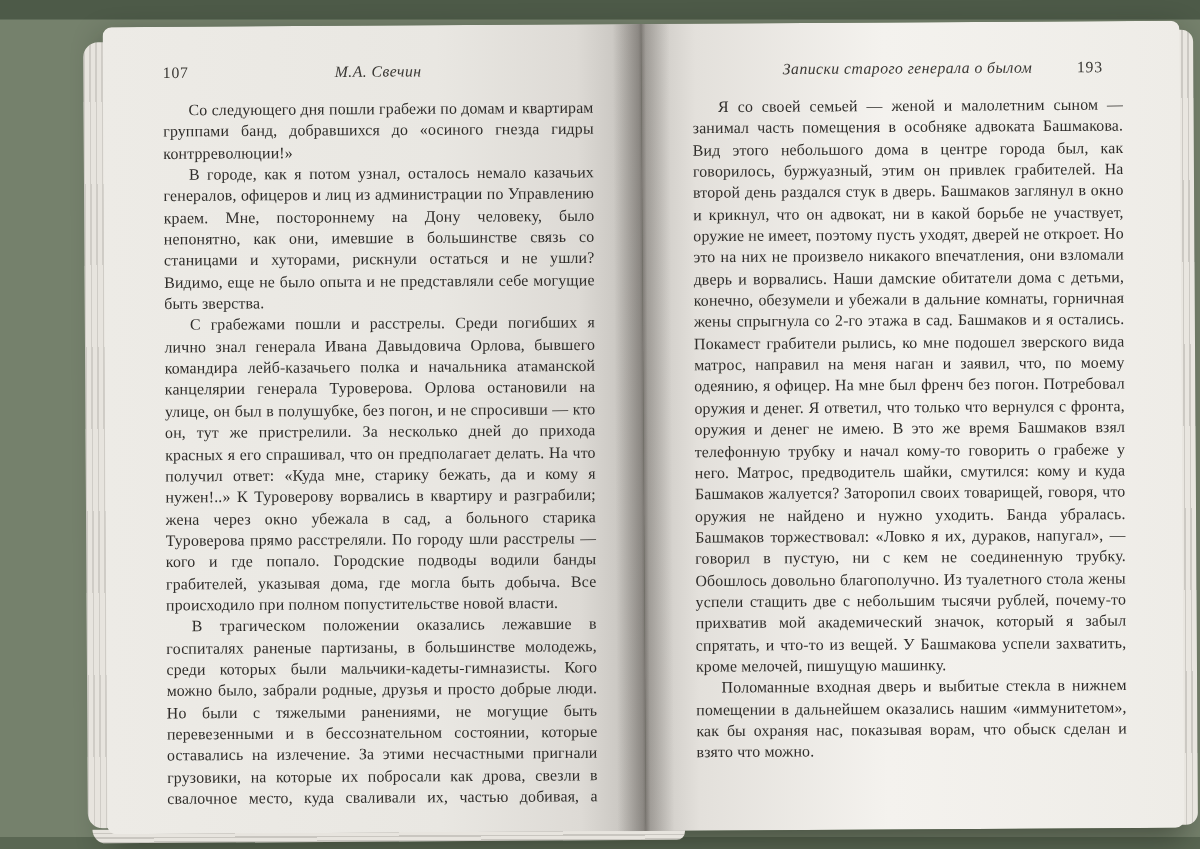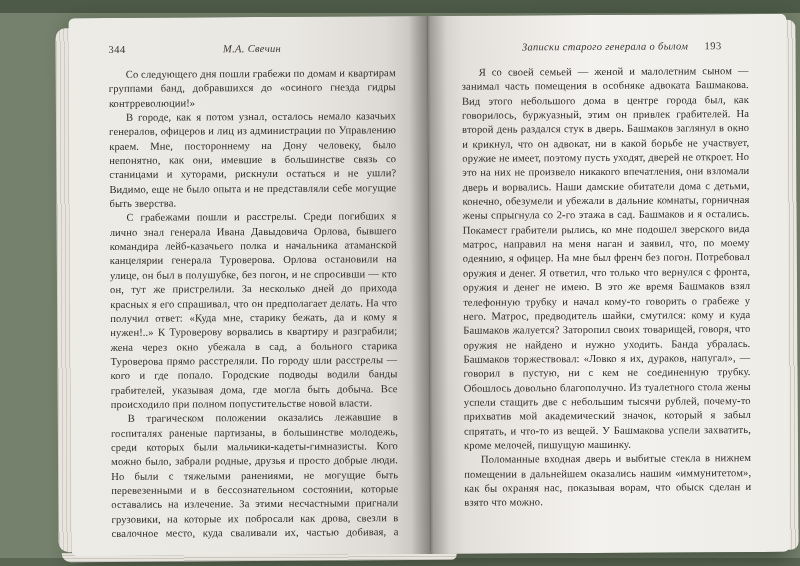--- a/index.html
+++ b/index.html
@@ -115,21 +115,21 @@
   .page-left .page-inner { left: 40px; right: 32px; }
   .page-right .page-inner { left: 34px; right: 38px; }
   .running-row {
     display: flex;
     align-items: baseline;
     font-size: 10.5px;
     margin-bottom: 13px;
     color: #3a3834;
   }
   .running-row .pagenum { width: 44px; letter-spacing: 0.5px; }
-  .running-row .pagenum.right-align { text-align: left; }
+  .running-row .pagenum.right-align { text-align: center; }
   .running-row .head {
     flex: 1;
     text-align: center;
     font-style: italic;
     letter-spacing: 0.3px;
     white-space: nowrap;
   }
   .bodytext {
     font-size: 10.6px;
     line-height: 14.35px;
@@ -151,21 +151,21 @@
   <div class="book">
     <div class="edges-left"></div>
     <div class="edges-bottom"></div>
     <div class="edges-right"></div>
 
     <div class="spread">
 
       <div class="page page-left">
         <div class="page-inner">
           <div class="running-row">
-            <span class="pagenum">344</span>
+            <span class="pagenum">107</span>
             <span class="head">М.А. Свечин</span>
             <span class="pagenum"></span>
           </div>
           <div class="bodytext">
             <p>Со следующего дня пошли грабежи по домам и квартирам группами банд, добравшихся до «осиного гнезда гидры контрреволюции!»</p>
             <p>В городе, как я потом узнал, осталось немало казачьих генералов, офицеров и лиц из администрации по Управлению краем. Мне, постороннему на Дону человеку, было непонятно, как они, имевшие в большинстве связь со станицами и хуторами, рискнули остаться и не ушли? Видимо, еще не было опыта и не представляли себе могущие быть зверства.</p>
             <p>С грабежами пошли и расстрелы. Среди погибших я лично знал генерала Ивана Давыдовича Орлова, бывшего командира лейб-казачьего полка и начальника атаманской канцелярии генерала Туроверова. Орлова остановили на улице, он был в полушубке, без погон, и не спросивши — кто он, тут же пристрелили. За несколько дней до прихода красных я его спрашивал, что он предполагает делать. На что получил ответ: «Куда мне, старику бежать, да и кому я нужен!..» К Туроверову ворвались в квартиру и разграбили; жена через окно убежала в сад, а больного старика Туроверова прямо расстреляли. По городу шли расстрелы — кого и где попало. Городские подводы водили банды грабителей, указывая дома, где могла быть добыча. Все происходило при полном попустительстве новой власти.</p>
             <p>В трагическом положении оказались лежавшие в госпиталях раненые партизаны, в большинстве молодежь, среди которых были мальчики-кадеты-гимназисты. Кого можно было, забрали родные, друзья и просто добрые люди. Но были с тяжелыми ранениями, не могущие быть перевезенными и в бессознательном состоянии, которые оставались на излечение. За этими несчастными пригнали грузовики, на которые их побросали как дрова, свезли в свалочное место, куда сваливали их, частью добивая, а частью оставляли умирать в мучениях.</p>
           </div>
         </div>

